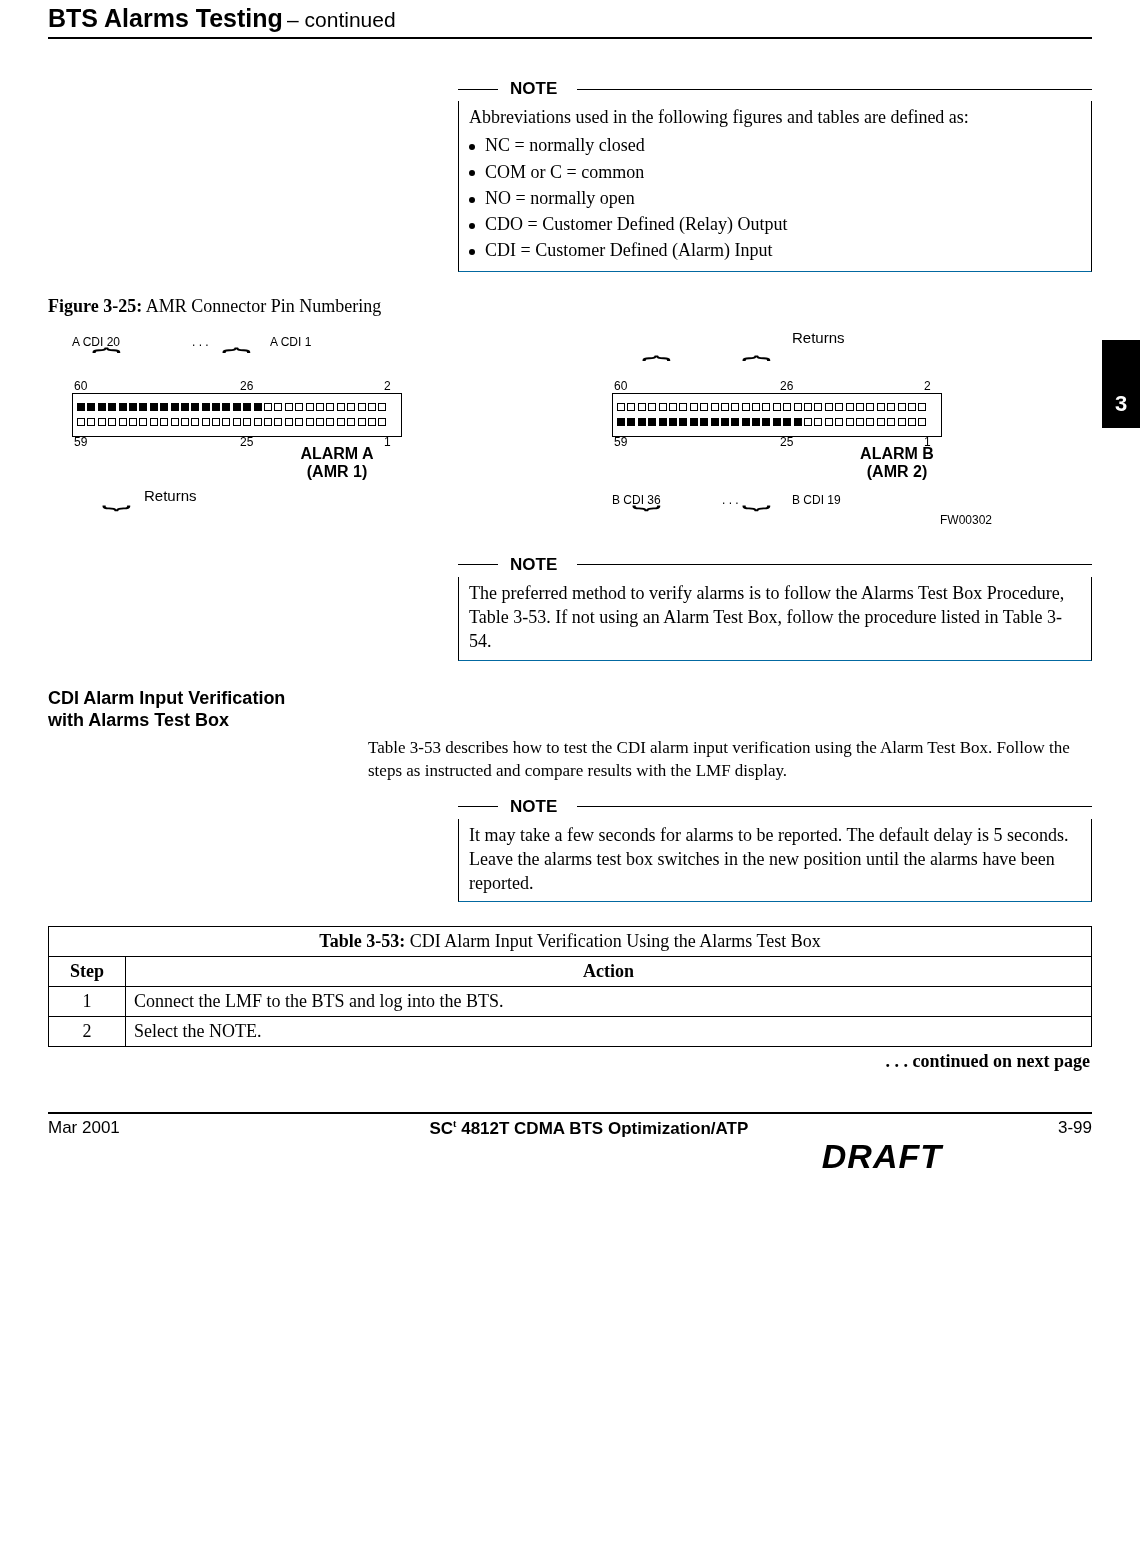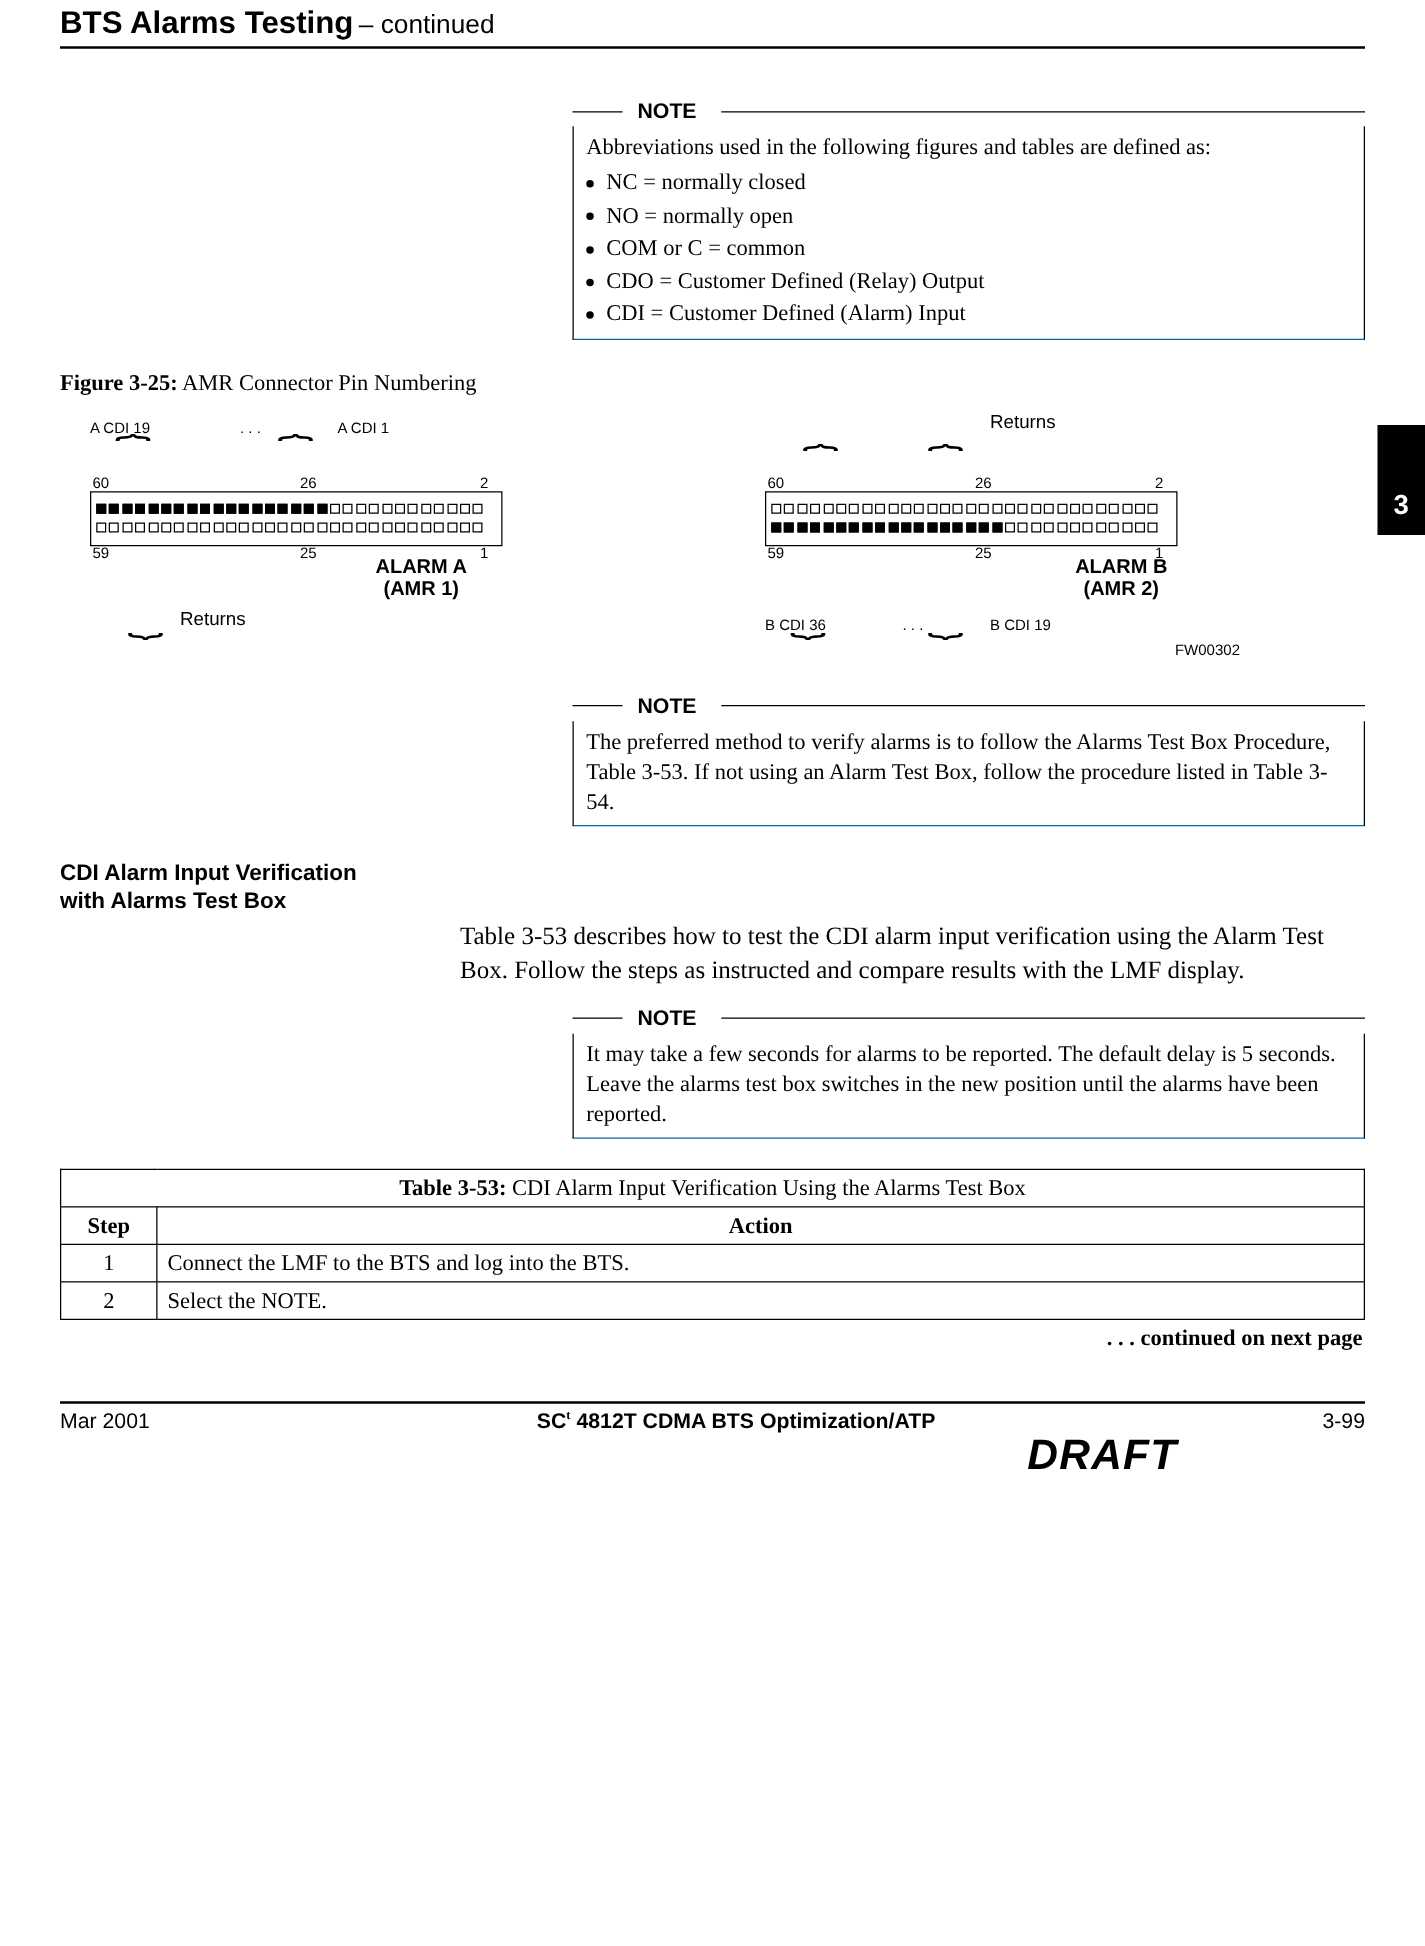--- a/index.html
+++ b/index.html
@@ -60,21 +60,21 @@
   .sq { width:6px; height:6px; border:1px solid #000; }
   .sq.f { background:#000; }
   .pinlab { position:absolute; font-size:12px; }
   .brace-top { position:absolute; font-size:48px; top:-2px; transform:scaleY(0.5);}
   .brace-bot { position:absolute; font-size:48px; bottom:10px; transform:scaleY(0.5);}
   .alarm-lbl { font-weight:bold; font-size:16px; text-align:center; width:100px; }
   .sect-heading {
     font-family: Arial, Helvetica, sans-serif; font-weight:bold; font-size:18px;
     margin: 26px 0 4px 0; line-height:1.25;
   }
-  .body-para { margin-left: 320px; font-size:20px; line-height:1.38; margin-bottom:14px; }
+  .body-para { margin-left: 320px; font-size:17px; line-height:1.38; margin-bottom:14px; }
   table.doc {
     border-collapse:collapse; width:100%; margin-top:16px; font-size:18px;
   }
   table.doc th, table.doc td { border:1px solid #000; padding:4px 8px; text-align:left; }
   table.doc .title-cell { text-align:center; }
   table.doc .step-cell { width:60px; text-align:center; }
   .cont-note { text-align:right; font-size:18px; margin:4px 2px 0 0;font-weight:bold;}
   .footer-bar { border-top:2px solid #000; margin-top:40px; padding-top:4px;
     display:flex; justify-content:space-between; align-items:flex-start;
     font-family: Arial, Helvetica, sans-serif; font-size:17px;
@@ -102,37 +102,37 @@
   <div class="note-block">
     <div class="note-head">
       <span class="lead"></span>
       <span>NOTE</span>
       <span class="line"></span>
     </div>
     <div class="note-body">
       <div>Abbreviations used in the following figures and tables are defined as:</div>
       <ul>
         <li>NC = normally closed</li>
+        <li>COM or C = common</li>
         <li>NO = normally open</li>
-        <li>COM or C = common</li>
         <li>CDO = Customer Defined (Relay) Output</li>
         <li>CDI = Customer Defined (Alarm) Input</li>
       </ul>
     </div>
   </div>
 
   <div class="fig-caption">
     <span class="lbl">Figure 3-25:</span>
     <span>AMR Connector Pin Numbering</span>
   </div>
 
   <div class="diagram-wrap">
 
     <div class="conn">
-      <span class="pinlab" style="left:0; top:0;">A CDI 19</span>
+      <span class="pinlab" style="left:0; top:0;">A CDI 20</span>
       <span class="pinlab" style="left:120px; top:0;">. . .</span>
       <span class="pinlab" style="left:198px; top:0;">A CDI 1</span>
       <span class="brace-top" style="left:20px;">⏞</span>
       <span class="brace-top" style="left:150px;">⏞</span>
 
       <span class="pinlab" style="left:2px; top:44px;">60</span>
       <span class="pinlab" style="left:168px; top:44px;">26</span>
       <span class="pinlab" style="left:312px; top:44px;">2</span>
 
       <div class="pinbox">

